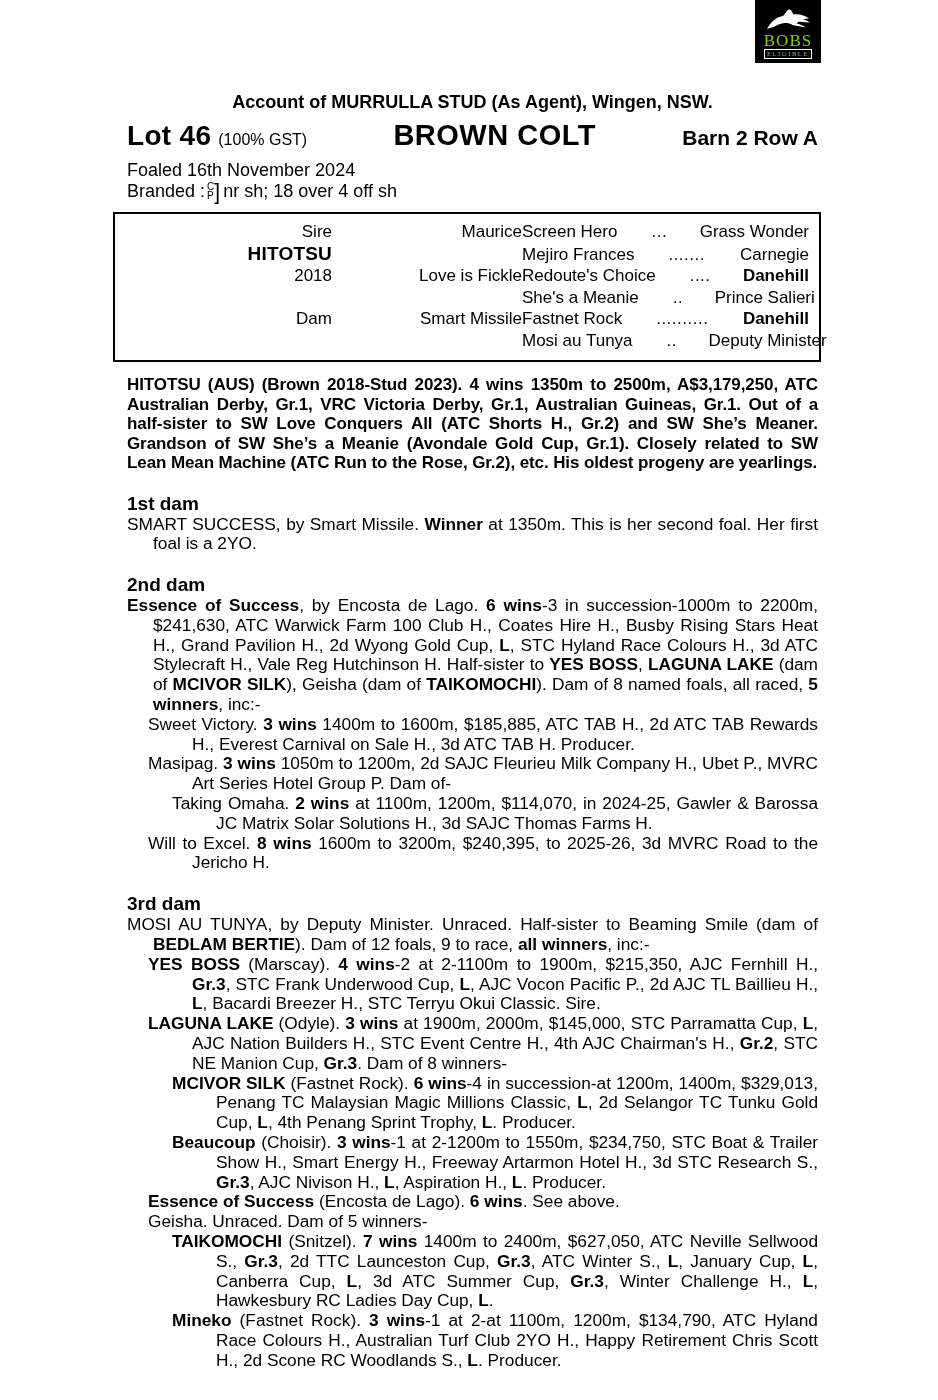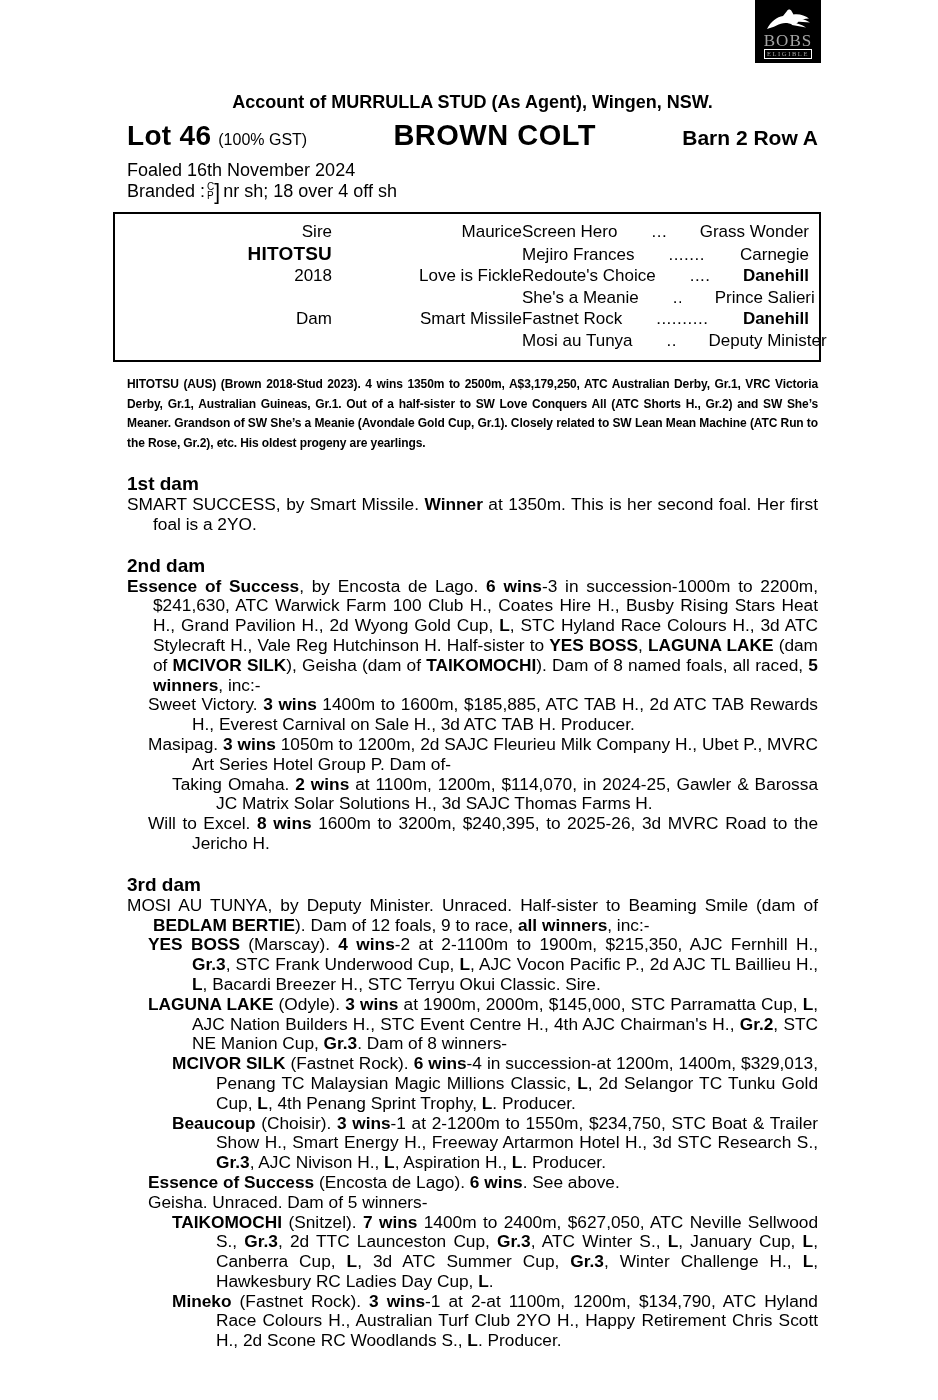--- a/index.html
+++ b/index.html
@@ -7,21 +7,21 @@
     width:938px; height:1400px; overflow:hidden;
     background:#ffffff; color:#000;
     font-family:"Liberation Sans","DejaVu Sans",sans-serif;
     -webkit-font-smoothing:antialiased;
   }
   .page { position:relative; width:708px; margin-left:113px; padding-top:62px; }
 
   
   .logo {
     position:absolute; top:0; right:0; width:66px; height:63px;
-    background:#000; color:#a3a3a3;
+    background:#000; color:#84cc16;
     display:flex; flex-direction:column; align-items:center; justify-content:flex-end;
     padding-bottom:4px; box-sizing:border-box;
   }
   .logo svg { display:block; margin-bottom:1px; }
   .bobs-word { font-family:"Liberation Serif","DejaVu Serif",serif; font-size:17px; line-height:15px; letter-spacing:1px; }
   .eligible  { font-family:"Liberation Serif","DejaVu Serif",serif; font-size:6.5px; line-height:8px; letter-spacing:1.6px; border:1px solid #fff; padding:0 2px; margin-top:1px; }
 
   .content-head { margin:0 3px 0 14px; }
   .account { text-align:center; font-weight:700; font-size:18px; margin-top:30px; }
   .lot-row { display:flex; align-items:baseline; margin-top:6px; }
@@ -42,21 +42,21 @@
   .ped-c1.b { font-size:19px; letter-spacing:0.2px; }
   .ped-c2 { width:190px; flex:none; }
   .ped-c3 { flex:1; display:flex; align-items:baseline; min-width:0;gap:33px; }
   .ped-name { white-space:nowrap; }
   .leader { flex:1; overflow:hidden; white-space:nowrap; margin:0 1px; min-width:8px; }
   .leader::after { content:"................................................................................"; letter-spacing:0.5px; }
   .ped-anc { white-space:nowrap; }
 
   
   .content-body { margin-left:14px; width:691px; }
-  .summary { font-weight:700; font-size:12px; line-height:19.5px; text-align:justify; margin-top:13px; letter-spacing:-0.1px; }
+  .summary { font-weight:700; font-size:17px; line-height:19.5px; text-align:justify; margin-top:13px; letter-spacing:-0.1px; }
   .sec-h { font-size:19px; font-weight:700; margin:20px 0 0 0; }
   .para { font-size:17.3px; line-height:19.8px; text-align:justify; }
   .p0 { padding-left:26px; text-indent:-26px; }
   .p1 { margin-left:21px; padding-left:44px; text-indent:-44px; }
   .p2 { margin-left:45px; padding-left:44px; text-indent:-44px; }
   .b  { font-weight:700; }
 </style>
 </head>
 <body>
 

